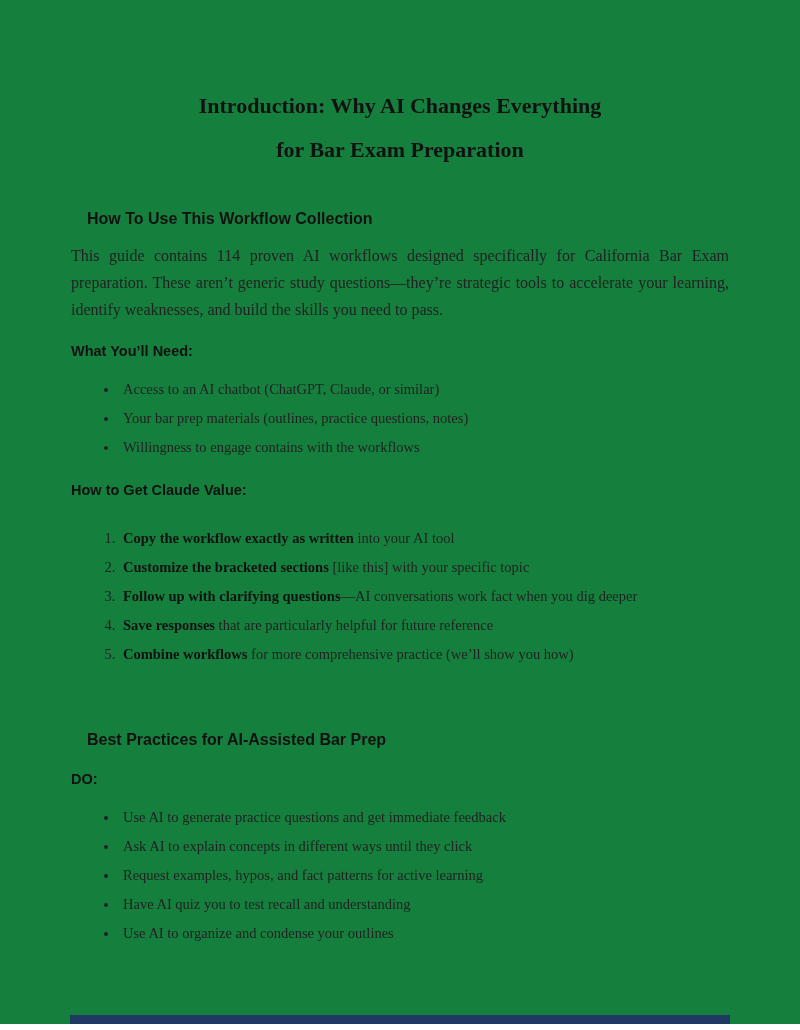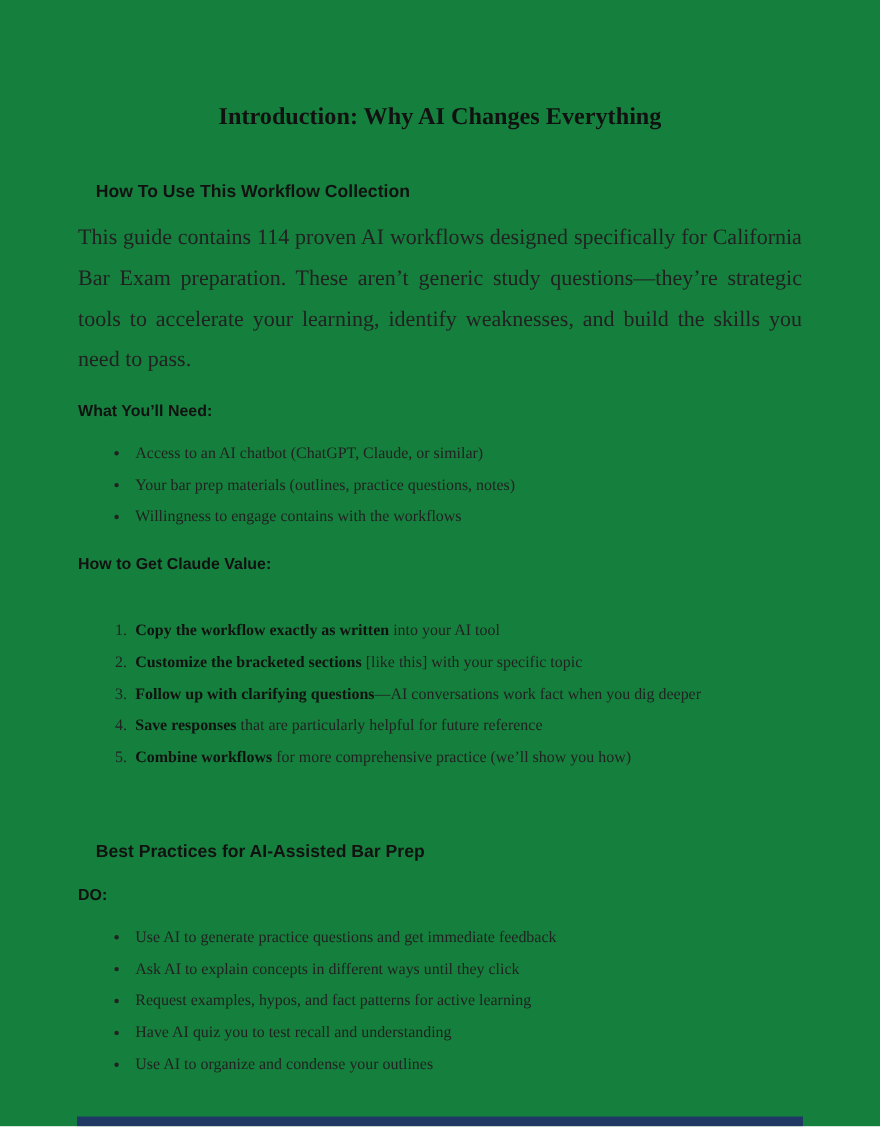--- a/index.html
+++ b/index.html
@@ -41,39 +41,39 @@
   }
   h3.sub-heading {
     font-family: "Liberation Sans", sans-serif;
     font-weight: 700;
     font-size: 14.5px;
     color: #111111;
     margin: 18px 0 0 0;
     line-height: 20px;
   }
   p.body-par {
-    font-size: 20px;
-    line-height: 37px;
+    font-size: 16px;
+    line-height: 27px;
     text-align: justify;
     margin: 12px 0 0 0;
     color: #212121;
   }
   ul.bullet-list {
     margin: 14px 0 0 0;
     padding: 0 0 0 48px;
     list-style-type: disc;
   }
   ul.bullet-list li {
     font-size: 14.5px;
     line-height: 29px;
     color: #212121;
     padding-left: 4px;
   }
   ol.num-list {
-    margin: 36px 0 0 0;
+    margin: 24px 0 0 0;
     padding: 0 0 0 48px;
     list-style-type: decimal;
   }
   ol.num-list li {
     font-size: 14.5px;
     line-height: 29px;
     color: #212121;
     text-align: justify;
     padding-left: 4px;
   }
@@ -92,20 +92,21 @@
     height: 9px;
   }
 </style>
 </head>
 <body>
 
 <div class="page">
 
   <div class="doc-title">
     <span class="t-line">Introduction: Why AI Changes Everything</span>
+    <span class="t-line">for Bar Exam Preparation</span>
   </div>
 
   <div class="content">
 
     <h2 class="sec-heading">How To Use This Workflow Collection</h2>
 
     <p class="body-par">This guide contains 114 proven AI workflows designed specifically for California Bar Exam preparation. These aren’t generic study questions—they’re strategic tools to accelerate your learning, identify weaknesses, and build the skills you need to pass.</p>
 
     <h3 class="sub-heading">What You’ll Need:</h3>
 

